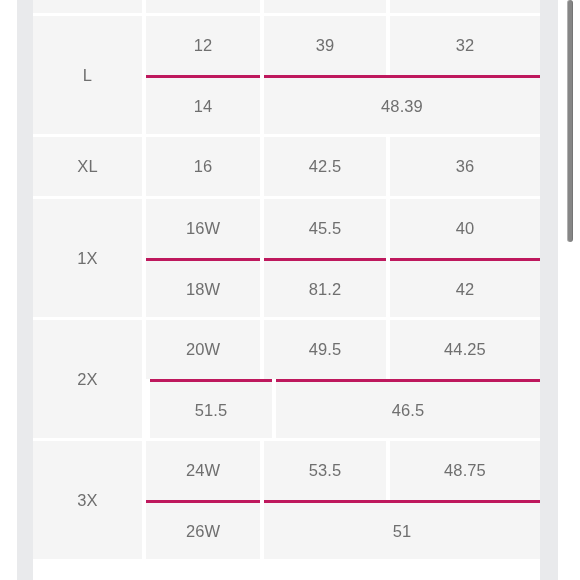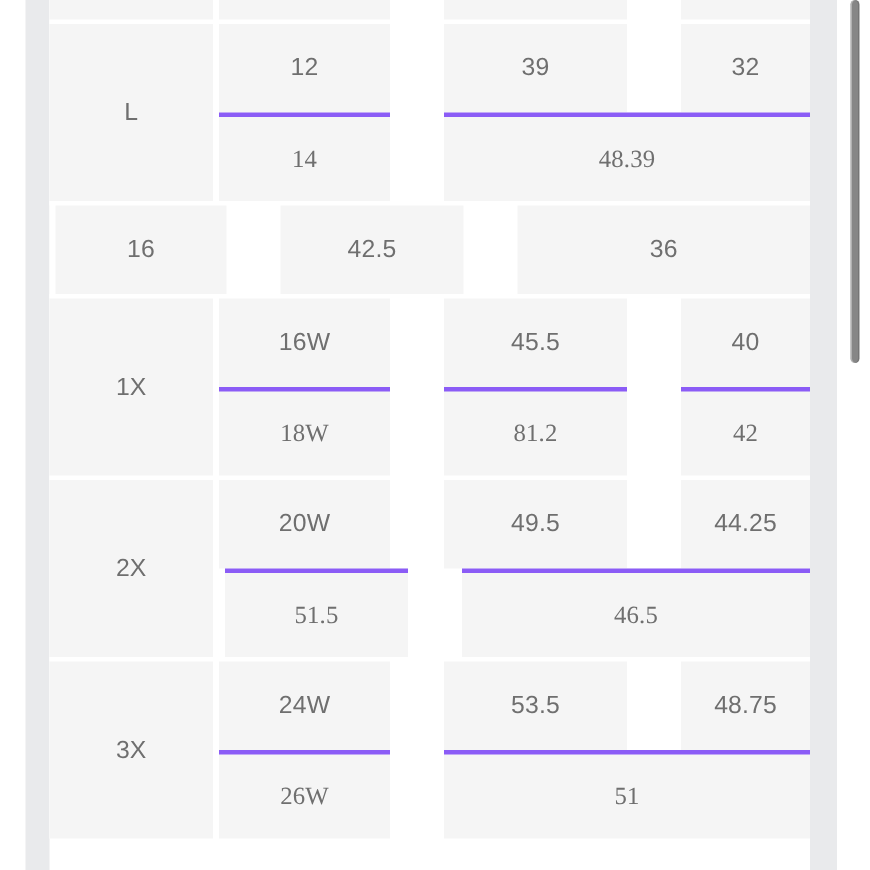--- a/index.html
+++ b/index.html
@@ -80,21 +80,20 @@
 
   .rows-col {
     flex: 1 1 auto;
     display: flex;
     flex-direction: column;
   }
 
   .data-row {
     display: flex;
     height: 59px;
-    gap: 32px;
   }
 
   .cell {
     background: #f5f5f5;
     display: flex;
     align-items: center;
     justify-content: center;
     color: #6f6f6f;
     font-size: 16.5px;
     letter-spacing: .1px;
@@ -107,21 +106,21 @@
   .group-label {
     color: #6f6f6f;
     font-size: 16.5px;
     letter-spacing: .1px;
   }
 
   
   .rows-col        { margin-left: 4px; }
   .cell.c-m1       { margin-left: 4px; }
   .cell.c-m2       { margin-left: 4px; text-align: right; }
-  .data-row + .data-row .cell { border-top: 3px solid #8b5cf6; font-family: Liberation Serif, serif; }
+  .data-row + .data-row .cell { border-top: 3px solid #be185d; }
   .table-row + .table-row     { border-top: 3px solid #ffffff; }
 </style>
 </head>
 <body>
 
 <div id="screen">
 
   <div class="page-gutter left"></div>
   <div class="page-gutter right"></div>
 
@@ -146,20 +145,23 @@
             <div class="cell c-m1">39</div>
             <div class="cell c-m2">32</div>
           </div>
           <div class="data-row">
             <div class="cell c-size">14</div>
             <div class="cell c-m2">48.39</div>
           </div>
         </div>
       </div>
       <div class="table-row">
+        <div class="group-col">
+          <span class="group-label">XL</span>
+        </div>
         <div class="rows-col">
           <div class="data-row">
             <div class="cell c-size">16</div>
             <div class="cell c-m1">42.5</div>
             <div class="cell c-m2">36</div>
           </div>
         </div>
       </div>
       <div class="table-row">
         <div class="group-col">

